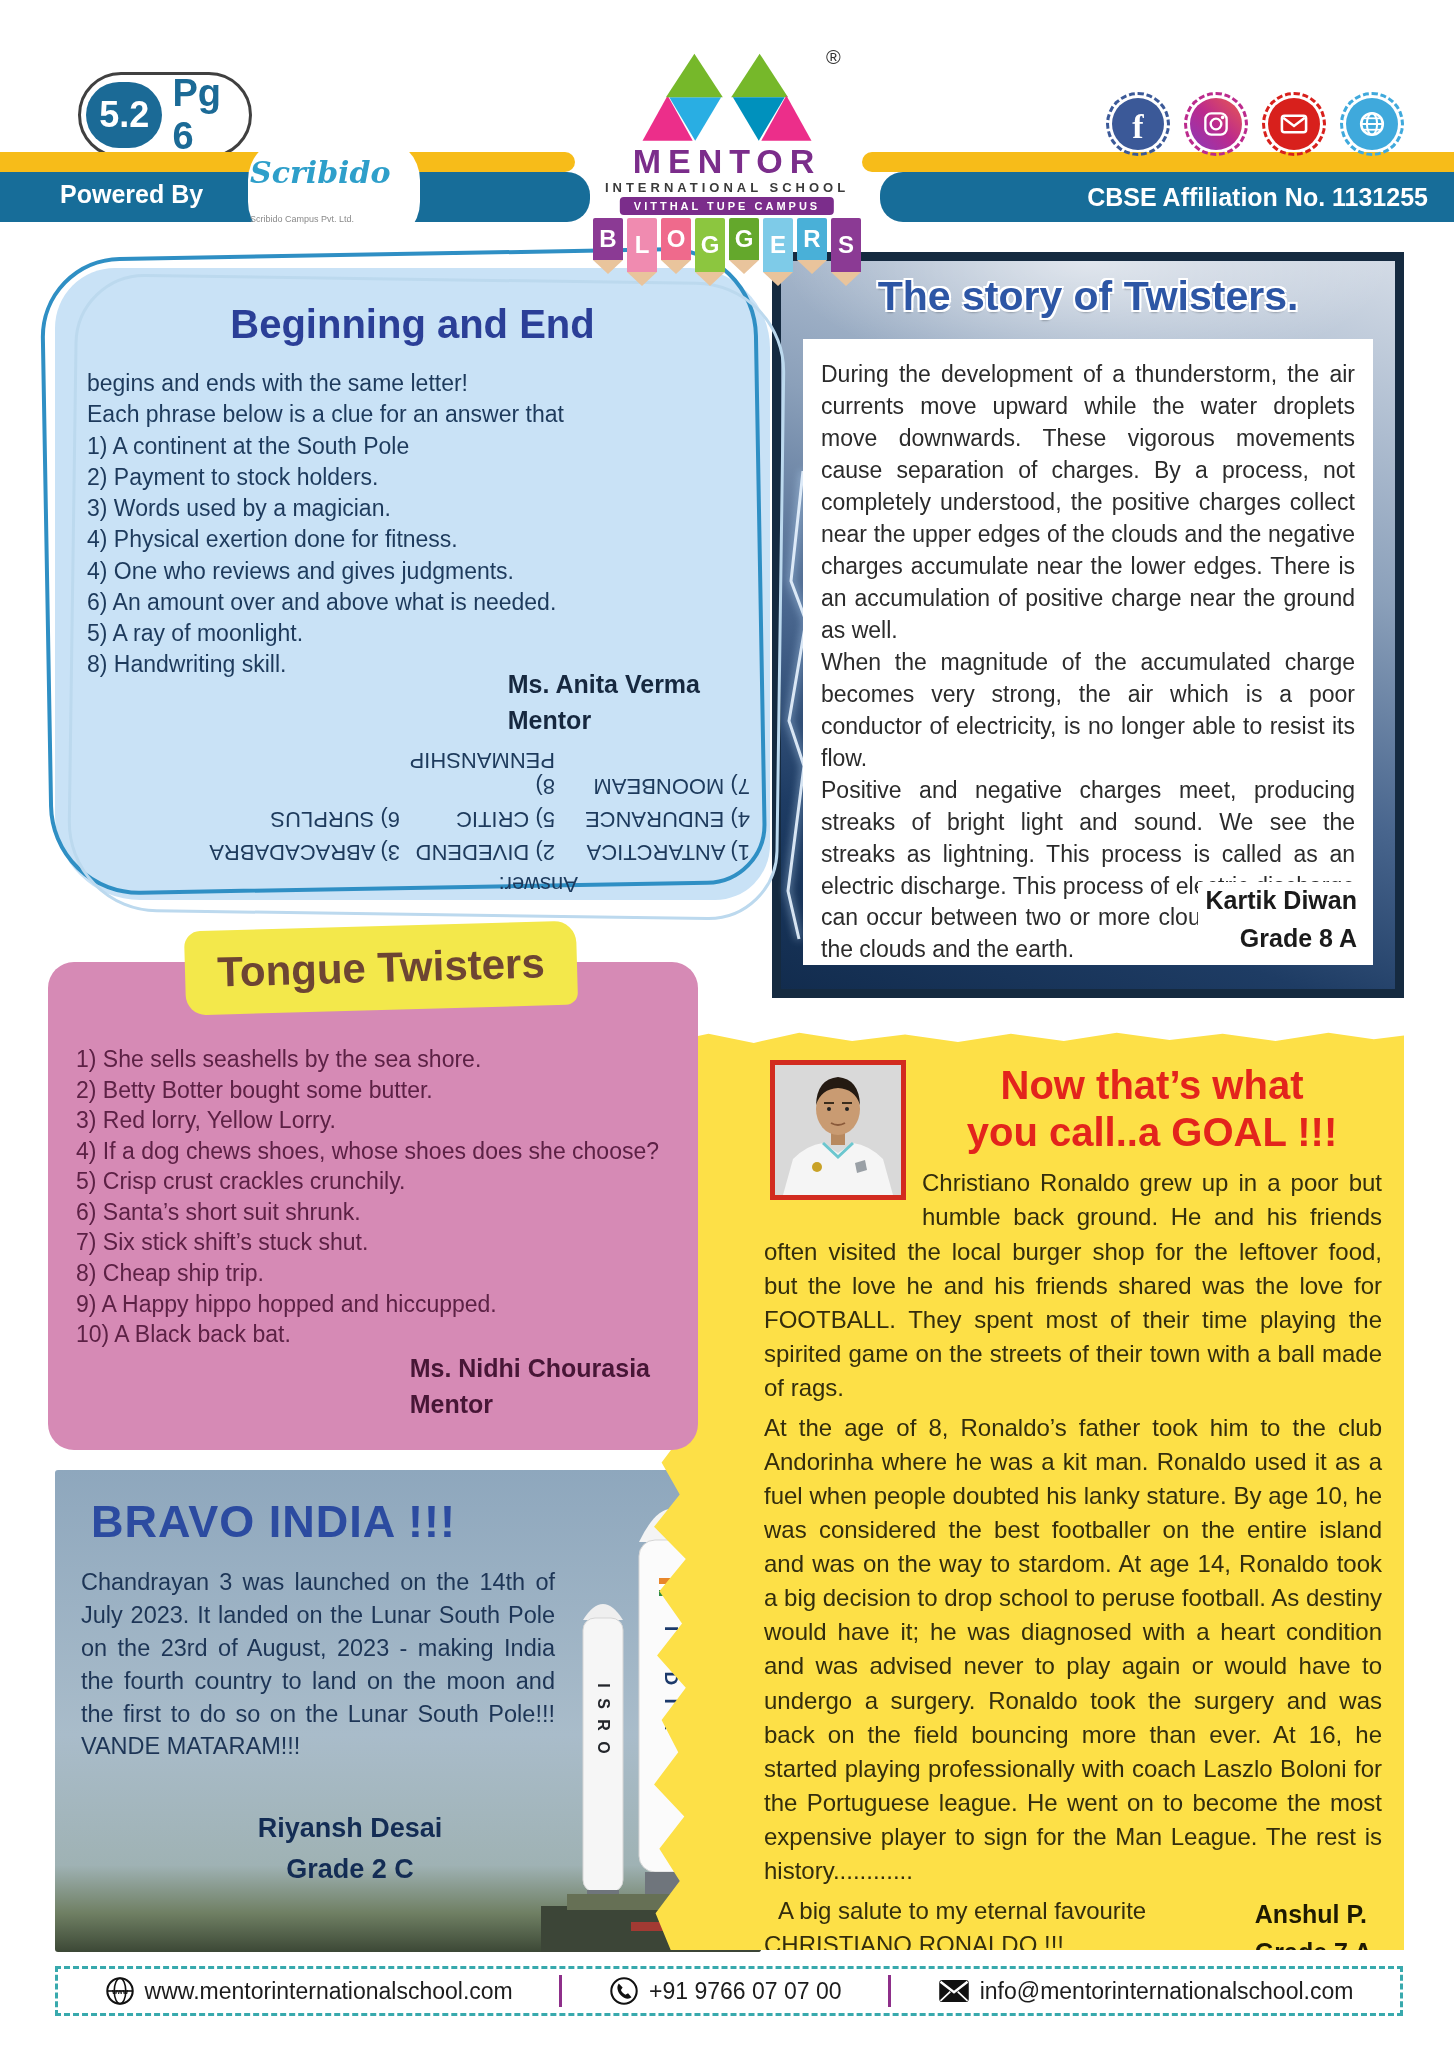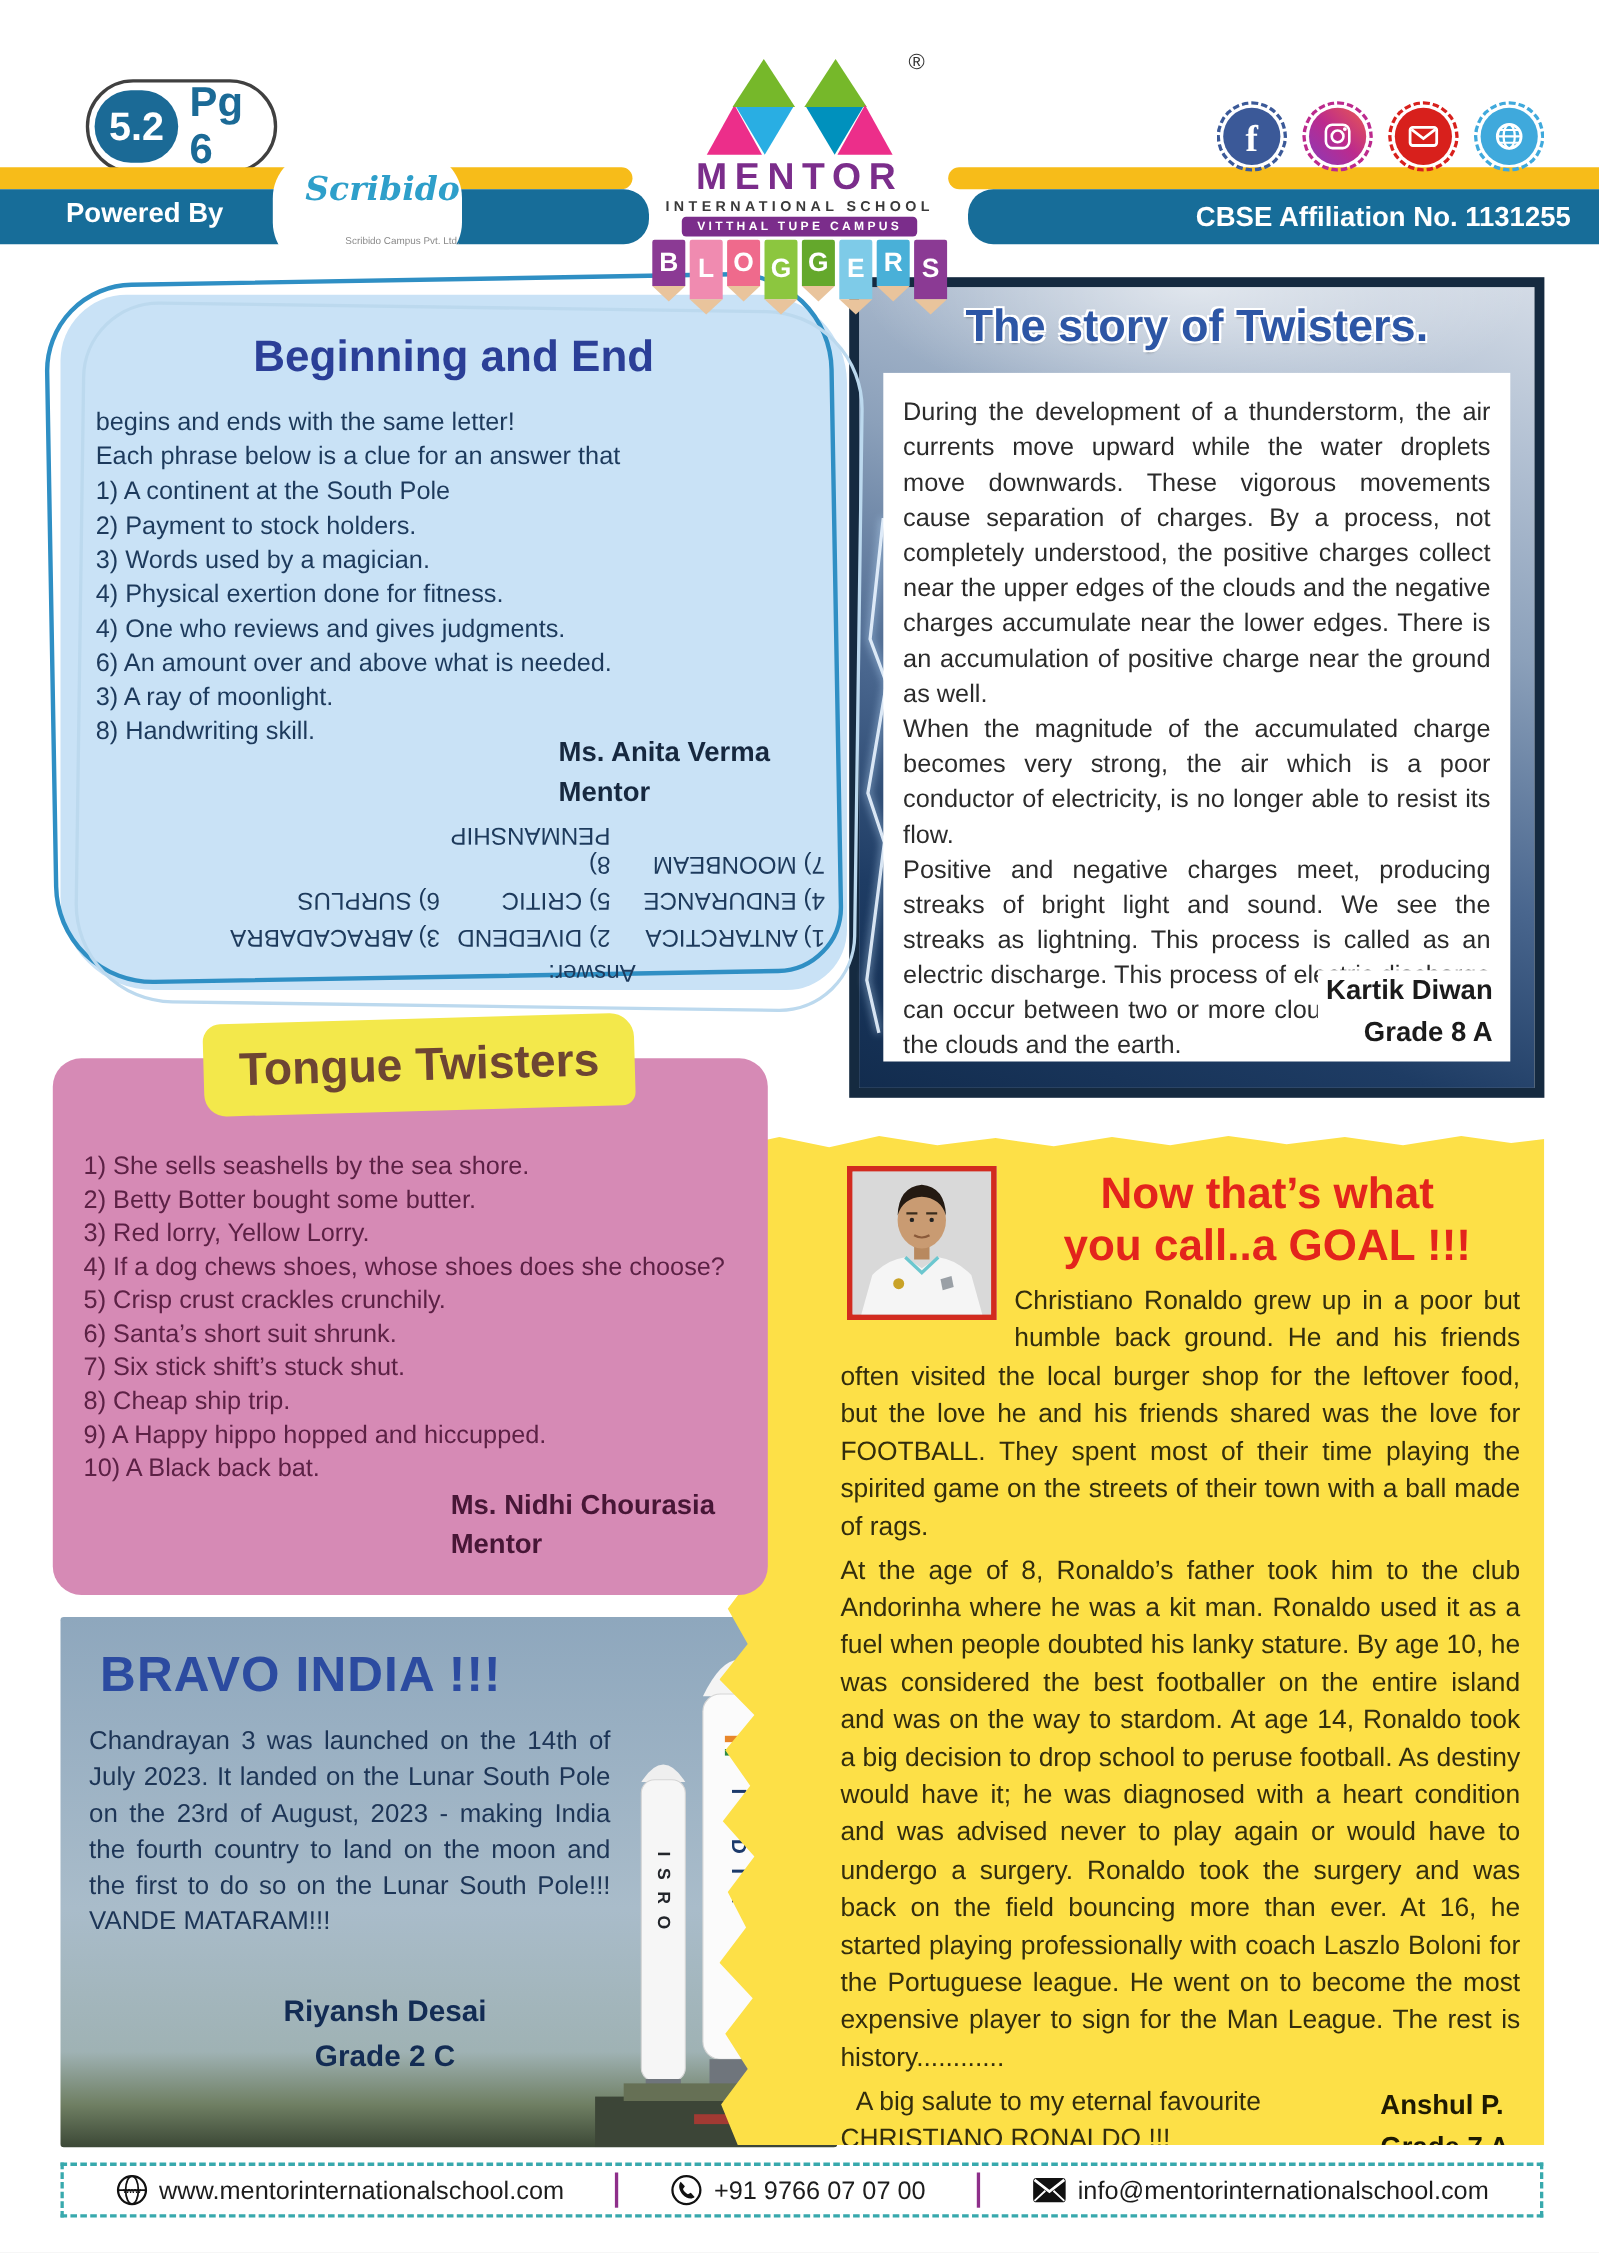--- a/index.html
+++ b/index.html
@@ -16,21 +16,21 @@
 
   .ybar{top:152px;height:20px;background:#f7bc19;}
   .ybar.l{left:0;width:575px;border-radius:0 10px 10px 0;}
   .ybar.r{left:862px;right:0;border-radius:10px 0 0 10px;}
   .bbar{top:172px;height:50px;background:#176d99;}
   .bbar.l{left:0;width:590px;border-radius:0 23px 23px 0;}
   .bbar.r{left:880px;right:0;border-radius:23px 0 0 23px;display:flex;align-items:center;justify-content:flex-end;}
   .powered{left:60px;top:180px;color:#fff;font-weight:bold;font-size:25px;z-index:4;}
   .cbse{color:#fff;font-weight:bold;font-size:25px;padding-right:26px;}
   .bubble{left:250px;top:140px;width:168px;height:102px;background:#fff;border-radius:40px;z-index:3;
-          display:flex;flex-direction:column;align-items:flex-end;justify-content:center;box-shadow:0 0 0 2px #ffffff;gap:20px;}
+          display:flex;flex-direction:column;align-items:flex-start;justify-content:center;box-shadow:0 0 0 2px #ffffff;gap:20px;}
   .scribido{font-family:"DejaVu Serif",serif;font-style:italic;font-weight:bold;font-size:30px;color:#2e9fca;line-height:1;}
   .scribido-sub{font-size:9px;color:#8a8a8a;margin-top:6px;}
 
   .logo-tris{left:637px;top:52px;width:180px;height:92px;}
   .logo-reg{left:826px;top:46px;font-size:20px;color:#333;}
   .logo-name{left:0;top:142px;width:100%;text-align:center;font-size:34px;font-weight:bold;
              letter-spacing:7px;color:#7b2d8b;z-index:4;}
   .logo-sub{left:0;top:180px;width:100%;text-align:center;font-size:13px;font-weight:bold;
             letter-spacing:4px;color:#3a3a3a;z-index:4;}
   .logo-campus{left:50%;transform:translateX(-50%);top:197px;background:#7b2d8b;color:#fff;
@@ -248,21 +248,21 @@
     <div class="be-title">Beginning and End</div>
     <div class="be-body">
       <div>begins and ends with the same letter!</div>
       <div>Each phrase below is a clue for an answer that</div>
       <div class="be-clue">1) A continent at the South Pole</div>
       <div class="be-clue">2) Payment to stock holders.</div>
       <div class="be-clue">3) Words used by a magician.</div>
       <div class="be-clue">4) Physical exertion done for fitness.</div>
       <div class="be-clue">4) One who reviews and gives judgments.</div>
       <div class="be-clue">6) An amount over and above what is needed.</div>
-      <div class="be-clue">3) A ray of moonlight.</div>
+      <div class="be-clue">5) A ray of moonlight.</div>
       <div class="be-clue">8) Handwriting skill.</div>
     </div>
     <div class="be-author">
       <div>Ms. Anita Verma</div>
       <div>Mentor</div>
     </div>
     <div class="answers">
       <div class="alabel">Answer:</div>
       <div class="arow">
         <span>1) ANTARCTICA</span>

